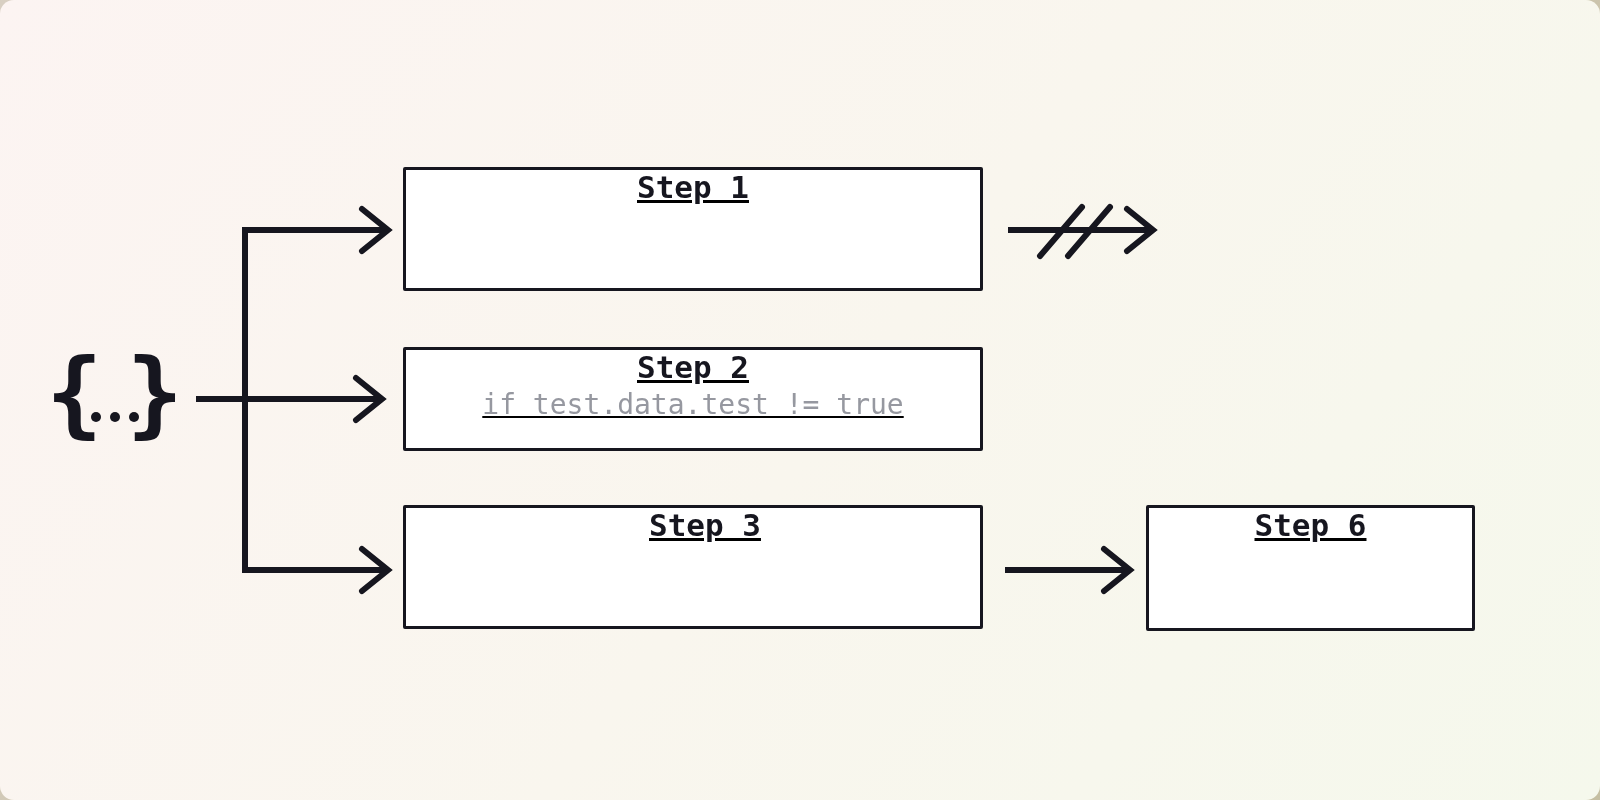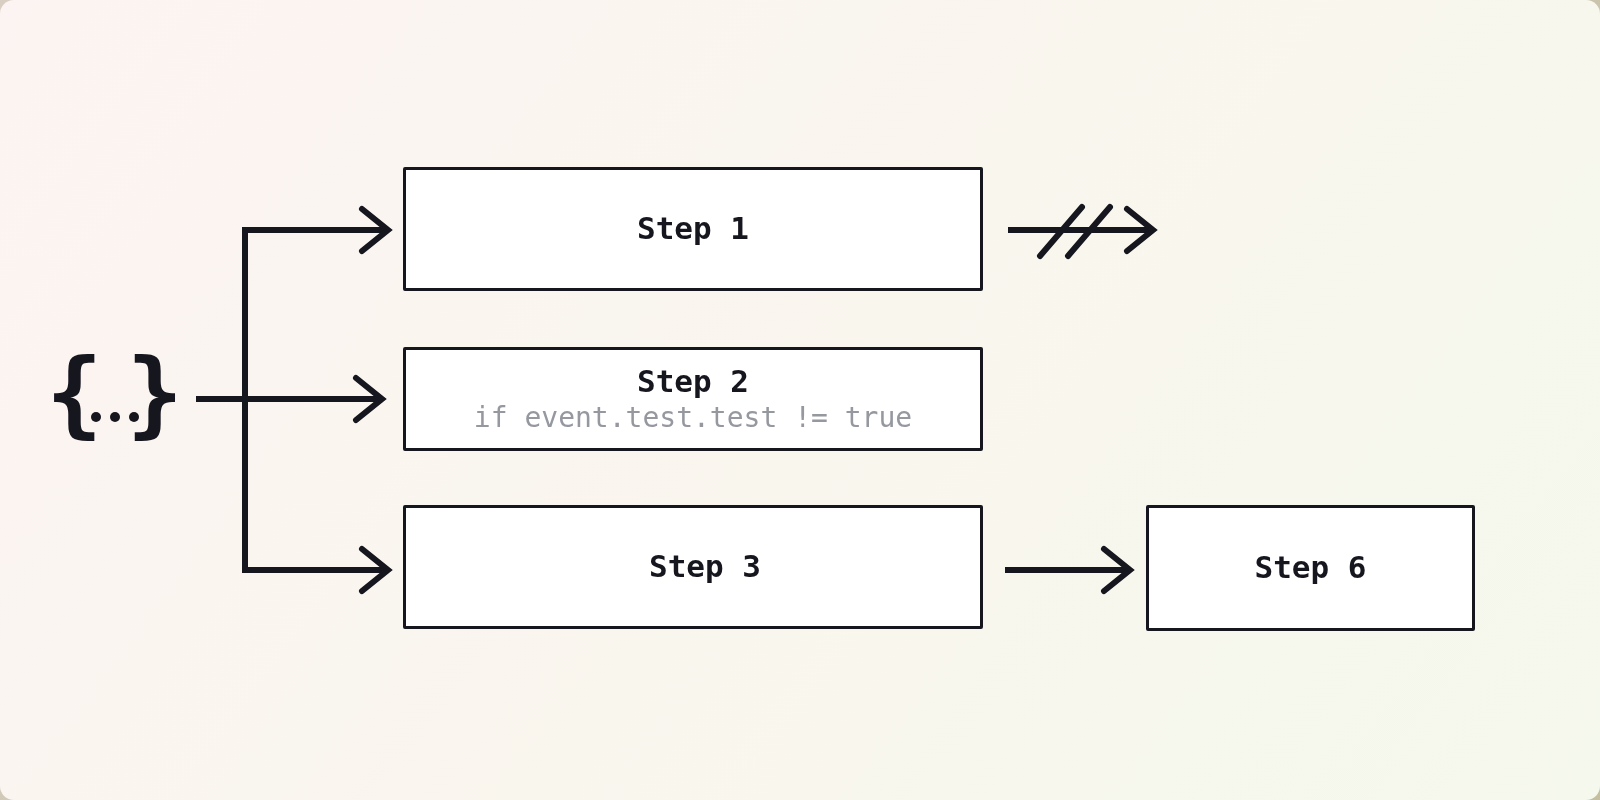--- a/index.html
+++ b/index.html
@@ -14,22 +14,23 @@
     background:linear-gradient(127deg,#fcf4f2 0%,#f9f6ee 52%,#f5f8ec 100%);
   }
   .connector-layer{position:absolute;left:0;top:0;width:1600px;height:800px;}
   .connector-layer path{fill:none;stroke:#16161f;stroke-width:6;}
   .line-cap{stroke-linecap:butt;stroke-linejoin:miter;}
   .soft-cap{stroke-linecap:round;stroke-linejoin:miter;}
 
   .node{
     position:absolute;box-sizing:border-box;
     background:#ffffff;border:3px solid #16161f;border-radius:2px;
-    display:flex;flex-direction:column;align-items:center;justify-content:center;
+    display:flex;flex-direction:column;align-items:center;justify-content:flex-start;
     gap:4px;
+    text-decoration:underline;
   }
   #node-step-1{left:403px;top:167px;width:580px;height:124px;}
   #node-step-2{left:403px;top:347px;width:580px;height:104px;}
   #node-step-3{left:403px;top:505px;width:580px;height:124px;padding-left:24px;}
   #node-step-5{left:1172px;top:168px;width:355px;height:125px;}
   #node-step-6{left:1146px;top:505px;width:329px;height:126px;}
 
   .node-label{
     font-family:"DejaVu Sans Mono",monospace;
     font-weight:bold;font-size:31px;line-height:1.15;color:#16161f;
@@ -83,21 +84,21 @@
       </span>
     <span class="brace">}</span>
   </div>
 
   <div class="node" id="node-step-1">
     <div class="node-label">Step 1</div>
   </div>
 
   <div class="node" id="node-step-2">
     <div class="node-label">Step 2</div>
-    <div class="node-condition">if event.test.test != true</div>
+    <div class="node-condition">if test.data.test != true</div>
   </div>
 
   <div class="node" id="node-step-3">
     <div class="node-label">Step 3</div>
   </div>
 
 
   <div class="node" id="node-step-6">
     <div class="node-label">Step 6</div>
   </div>

